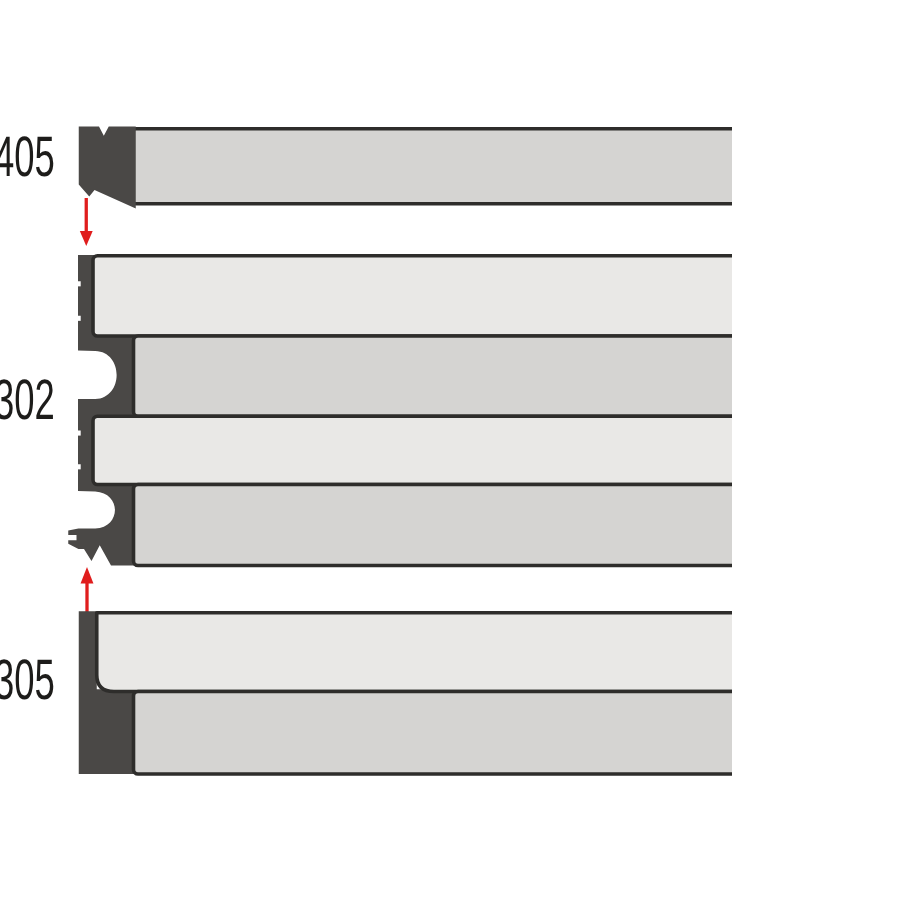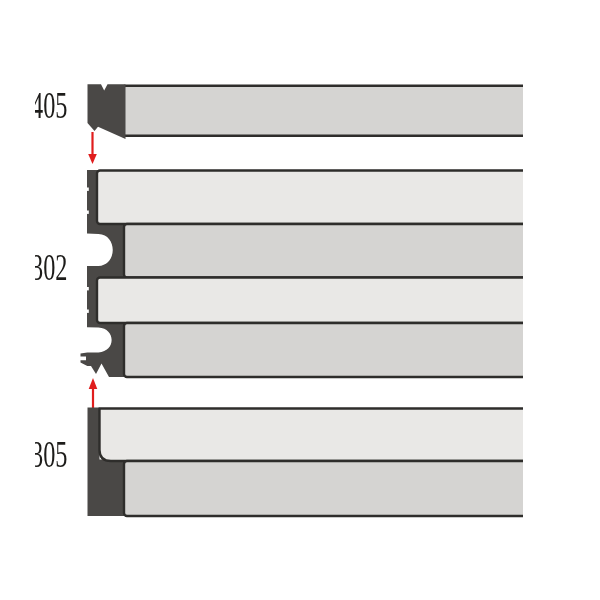--- a/index.html
+++ b/index.html
@@ -1,20 +1,19 @@
 <!DOCTYPE html>
 <html style="--background: #ffffff; --panel-light: #e9e8e6; --panel-medium: #d5d4d2; --dark-profile: #4a4846; --outline: #2e2d2b; --arrow-red: #e01d1d; --label-text: #1d1c1a;"><head>
 <meta charset="utf-8">
 <style>
   html,body{margin:0;padding:0;background:var(--background,#fff);}
   .canvas{
     position:relative;width:488px;height:600px;overflow:hidden;
     background:var(--background,#fff);
-    font-family:Liberation Serif, serif;
-    margin-left:35px;
+    font-family:Liberation Sans, sans-serif;
   }
   .drawing{position:absolute;left:0;top:0;}
   .bar{stroke:var(--outline,#2e2d2b);stroke-width:2.4;stroke-linejoin:round;}
   .light{fill:var(--panel-light,#e9e8e6);}
   .med{fill:var(--panel-medium,#d5d4d2);}
   .dark{fill:var(--dark-profile,#4a4846);stroke:none;}
   .arrow-line{stroke:var(--arrow-red,#e01d1d);stroke-width:2.2;fill:none;}
   .arrow-head{fill:var(--arrow-red,#e01d1d);stroke:none;}
   .tick{fill:#ffffff;stroke:none;}
   .ref-label{

